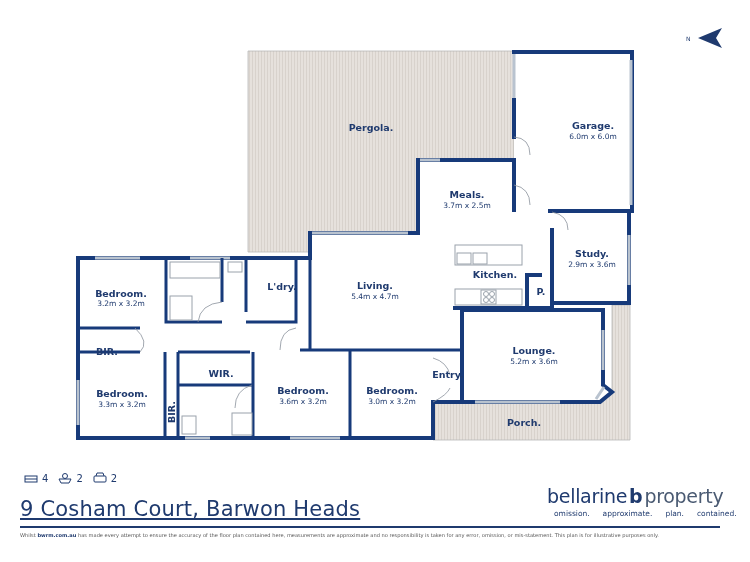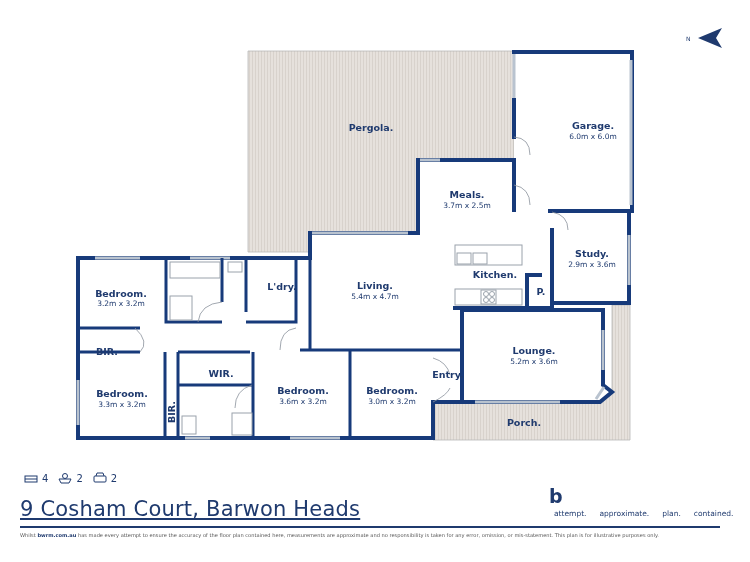--- a/index.html
+++ b/index.html
@@ -139,24 +139,26 @@
       <rect x="1" y="4" width="12" height="6" rx="1" fill="none" stroke="#1f3a6e"></rect>
       <path d="M3,4 L4,1 L10,1 L11,4" fill="none" stroke="#1f3a6e"></path>
     </svg>
   <span class="n">2</span>
 </div>
 
 <div class="addr">9 Cosham Court, Barwon Heads</div>
 
 <div class="brand">
   <div class="logo">
+    <span class="b1">bellarine</span>
     <span class="mark">b</span>
+    <span class="b2">property</span>
   </div>
   <div class="tag">
-    <span>attempt.</span>
+    <span>omission.</span>
     <span>approximate.</span>
     <span>plan.</span>
     <span>contained.</span>
   </div>
 </div>
 
 <div class="rule"></div>
 
 <div class="disclaimer"><span>Whilst </span><b>bwrm.com.au</b><span> has made every attempt to ensure the accuracy of the floor plan contained here, measurements are approximate and no responsibility is taken for any error, omission, or mis-statement. This plan is for illustrative purposes only.</span></div>
 

